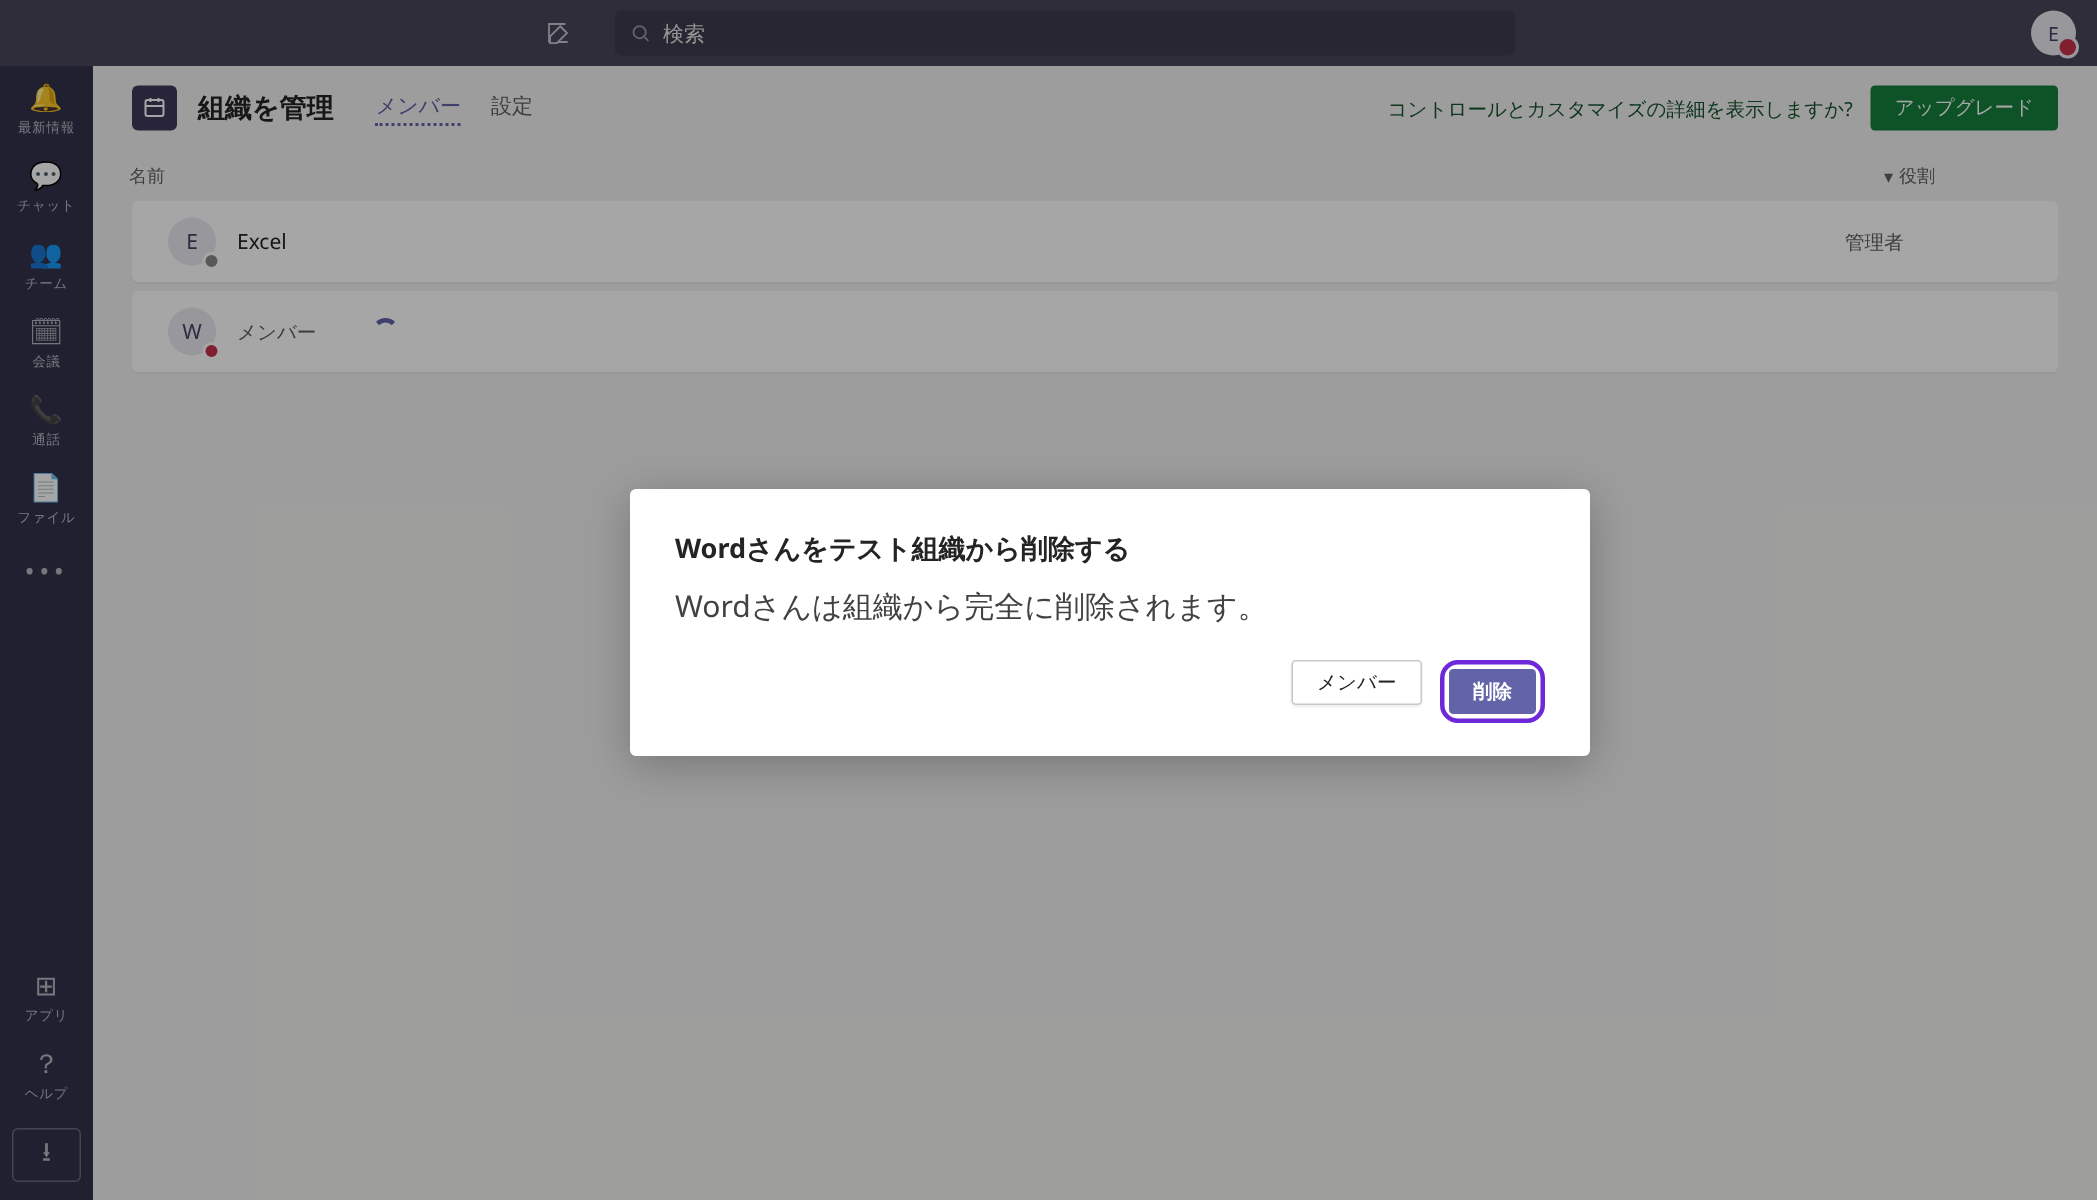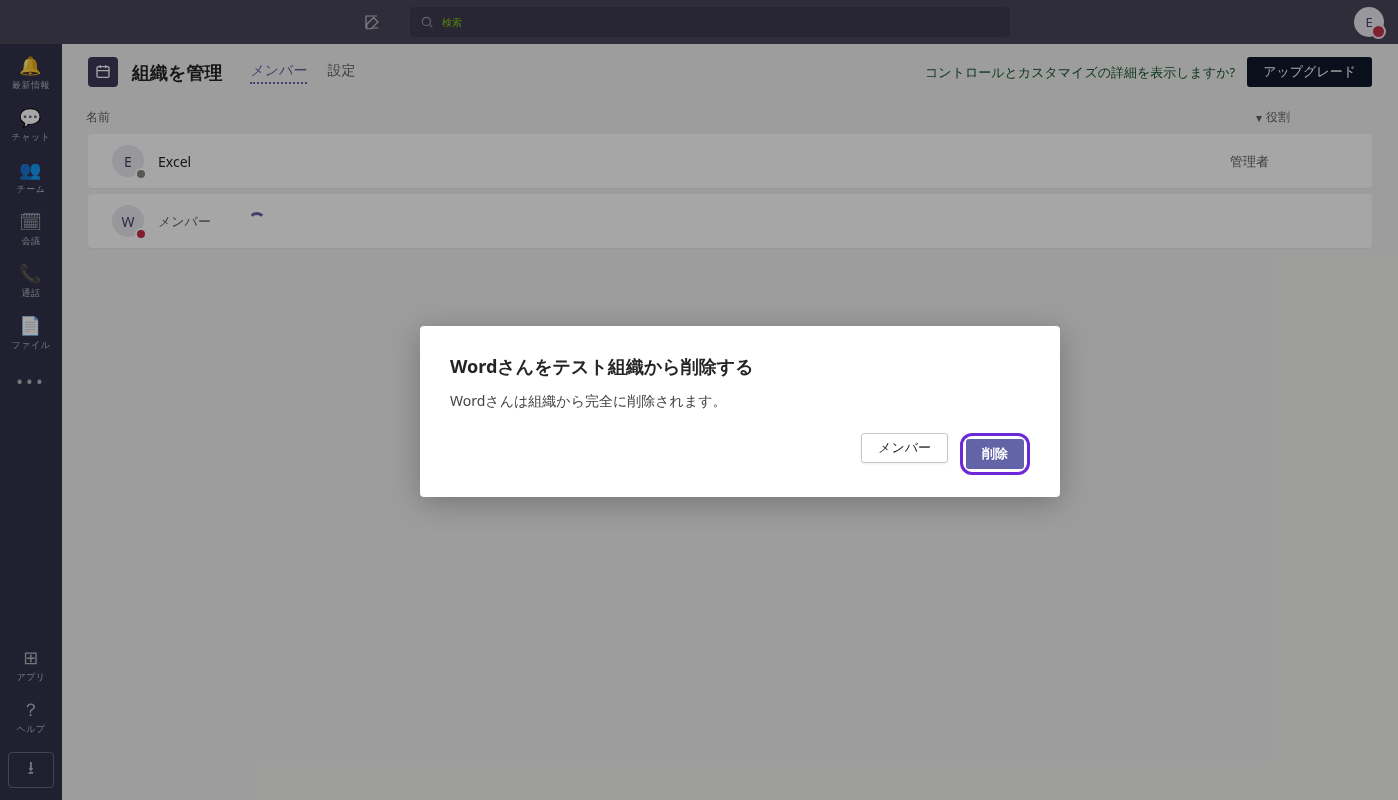--- a/index.html
+++ b/index.html
@@ -15,21 +15,21 @@
       background: #474558; display: flex; align-items: center; padding: 6px 14px;
     }
     .titlebar-spacer { width: 344px; }
     .compose-btn { width: 28px; height: 28px; display: flex; align-items: center; justify-content: center; margin-right: 24px; }
     .compose-btn svg { stroke: #c7c6cf; }
     .searchbox {
       flex: 0 0 600px; height: 30px; border-radius: 4px;
       background: #3d3b4d; display: flex; align-items: center; padding: 0 10px;
     }
     .searchbox svg { flex: 0 0 auto; margin-right: 8px; stroke:#9b99a8;}
-    .searchbox .placeholder { color: #84cc16; font-size: 10px; }
+    .searchbox .placeholder { color: #e5e5e5; font-size: 14px; }
     .titlebar-right { margin-left: auto; display: flex; align-items: center; }
     .avatar-top {
       width: 30px; height: 30px; border-radius: 50%; background: #eae8ee;
       display: flex; align-items: center; justify-content: center; font-size: 13px; color: #454367;
       position: relative;
     }
     .avatar-top .presence {
       position:absolute; right:-2px; bottom:-2px; width:11px; height:11px; border-radius:50%;
       background:#c4314b; border:2px solid #eae8ee; box-sizing:content-box;
     }
@@ -65,21 +65,21 @@
     .team-chip svg{stroke:#fff;}
     .page-title { font-size: 18px; font-weight: 700; margin-right: 28px; }
     .tabs { display: flex; gap: 20px; font-size: 14px; color:#616161;}
     .tab.active { color:#6264a7; border-bottom:2px dotted #6264a7; padding-bottom:2px;}
     .header-right { margin-left:auto; display:flex; align-items:center; gap:12px;}
     .controls-text { font-size: 13px; color: #14532d; }
     .btn {
       border:none; height: 30px; padding: 0 16px; border-radius: 3px; font-size: 13px; cursor:pointer;
       display:inline-flex; align-items:center; justify-content:center;
     }
-    .btn-upgrade { background:#0f172a; color:#fff;}
+    .btn-upgrade { background:#15803d; color:#fff;}
     .btn-invite { background:#6264a7; color:#fff; gap:8px;}
 
     .toolbar-row {
       height: 58px; display:flex; align-items:center; padding: 0 26px;
     }
     .user-search {
       width: 194px; height: 34px; background:#fff; border-radius:3px;
       box-shadow: 0 1px 2px rgba(0,0,0,.12);
       display:flex; align-items:center; padding: 0 10px;
     }
@@ -119,21 +119,21 @@
 
     
     .overlay {
       position:absolute; inset:0; background: rgba(0,0,0,.35);
     }
     .dialog {
       position:absolute; width:640px; left:420px; top:326px; background:#fff;
       border-radius:4px; box-shadow:0 6px 30px rgba(0,0,0,.25); padding:28px 30px 22px;
     }
     .dialog h2{font-size:18px; font-weight:700; margin-bottom:12px;}
-    .dialog p{font-size:14px; color:#424242; margin-bottom:22px;}
+    .dialog p{font-size:20px; color:#424242; margin-bottom:22px;}
     .dialog .actions{display:flex; justify-content:flex-end; gap:12px;}
     .btn-secondary{
       background:#fff; border:1px solid #c8c8c8; color:#252423; box-shadow: 0 1px 2px rgba(0,0,0,.08);
     }
     .btn-primary{ background:#6264a7; color:#fff; font-weight:600;}
     .highlight-red{
       border:3px solid #6d28d9; padding:3px; border-radius:12px;
     }
     .highlight-red .btn{height:30px;}
   </style>

